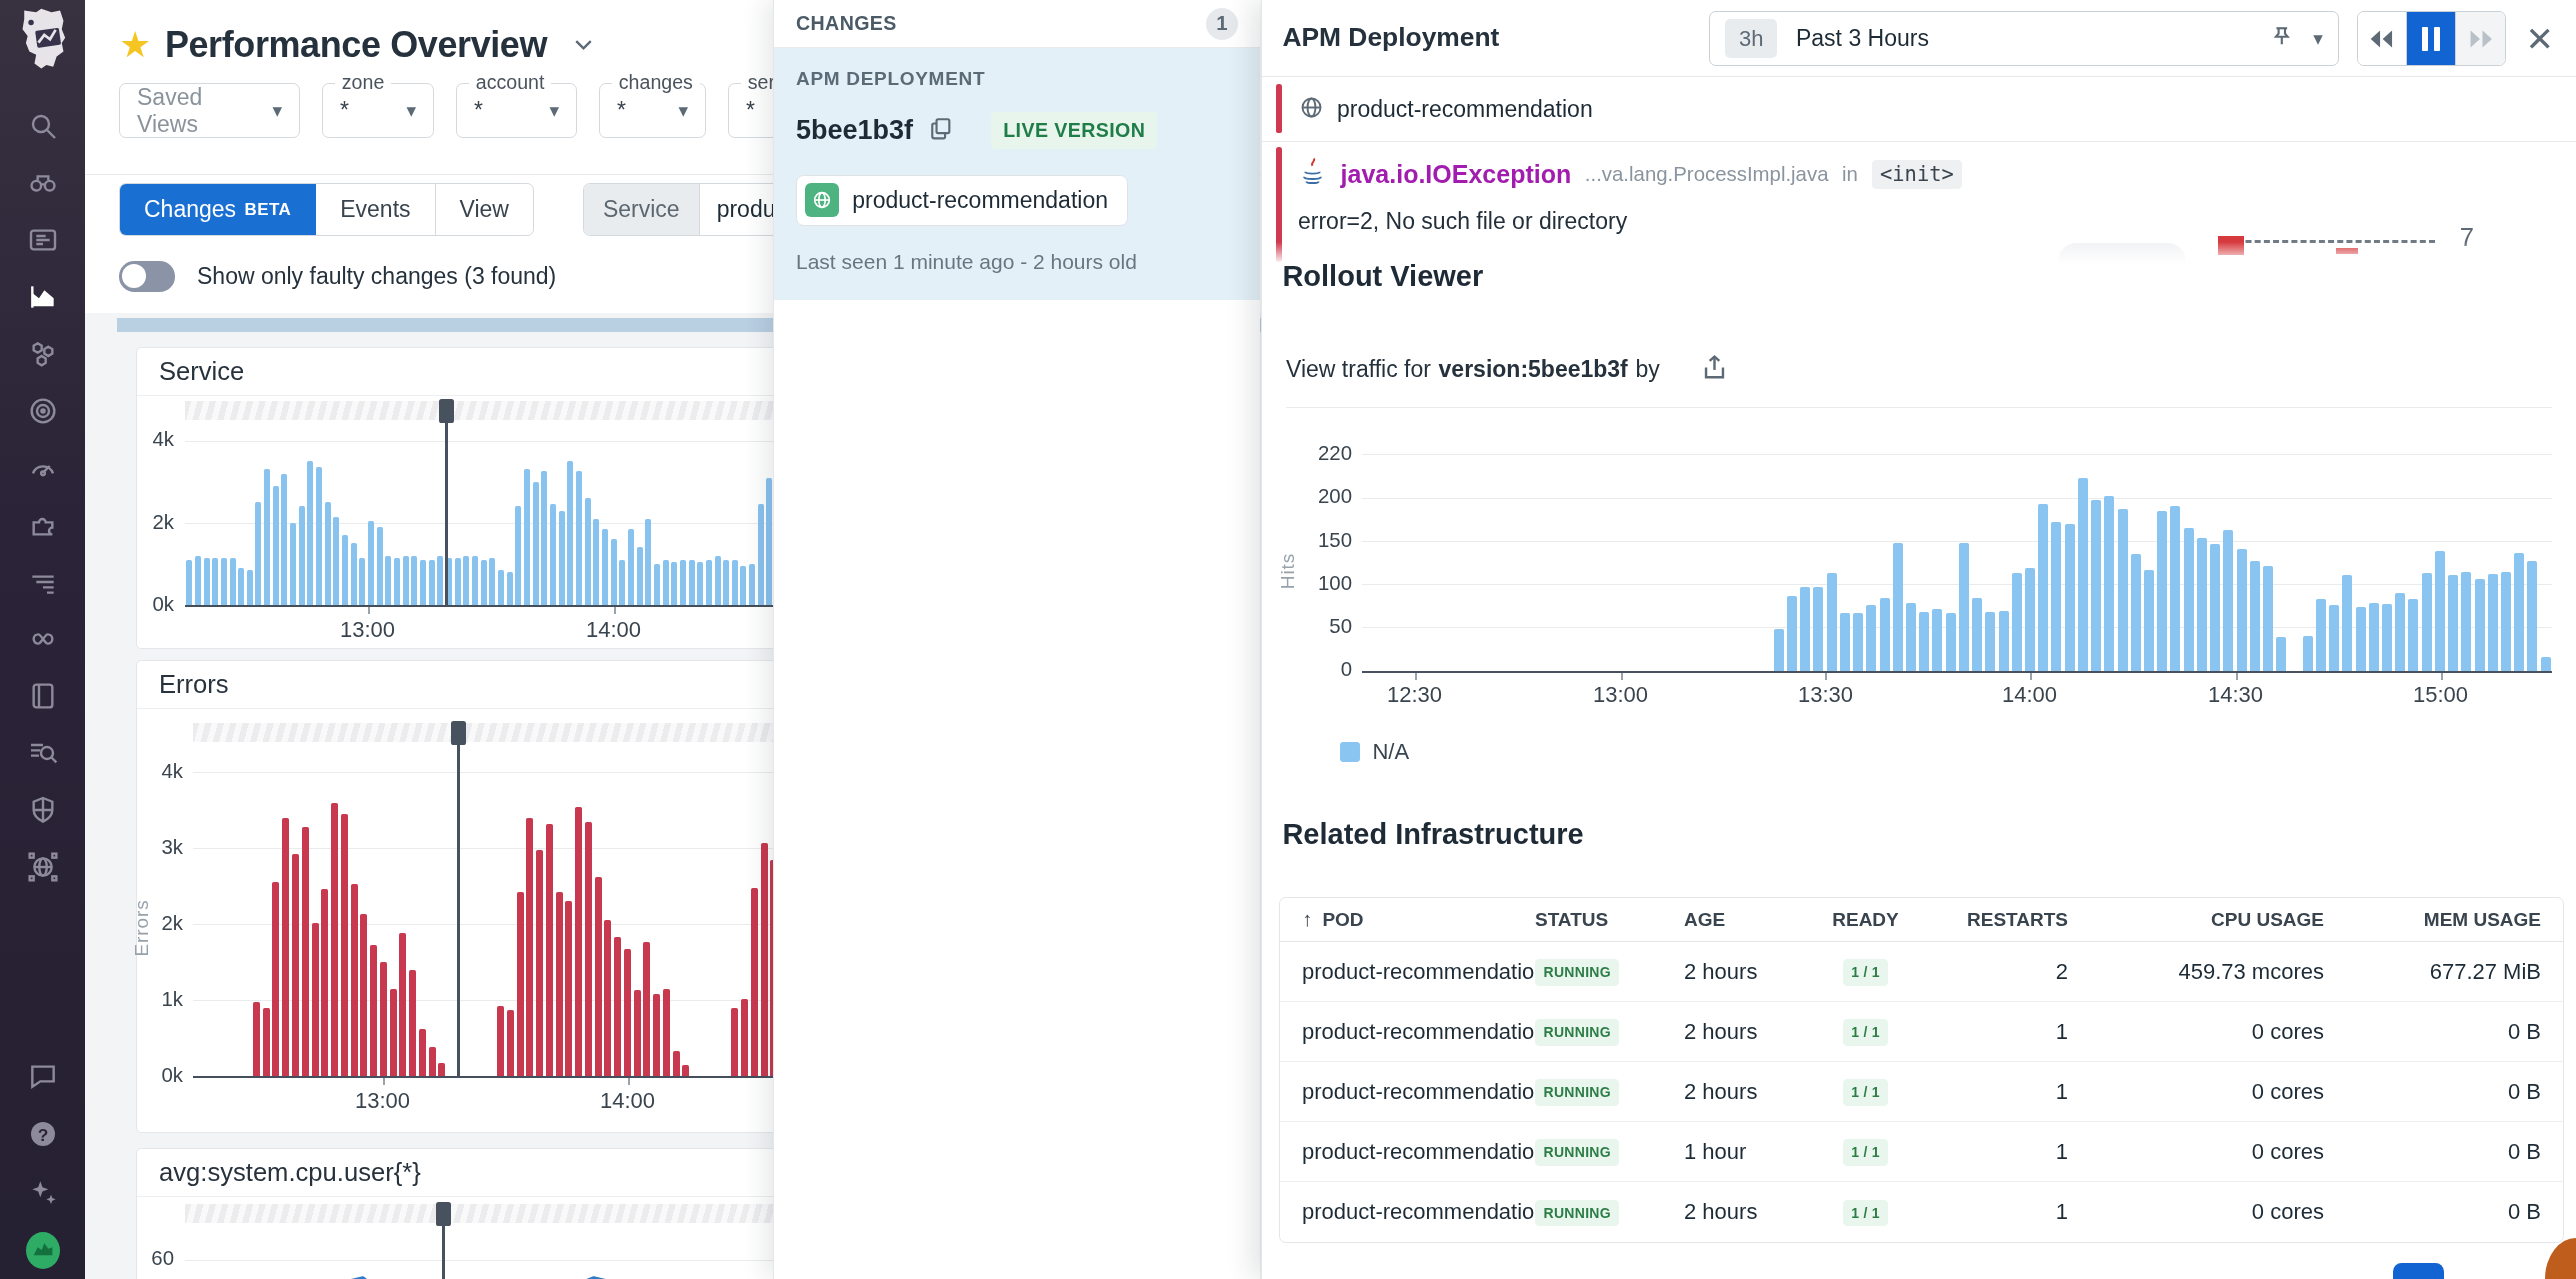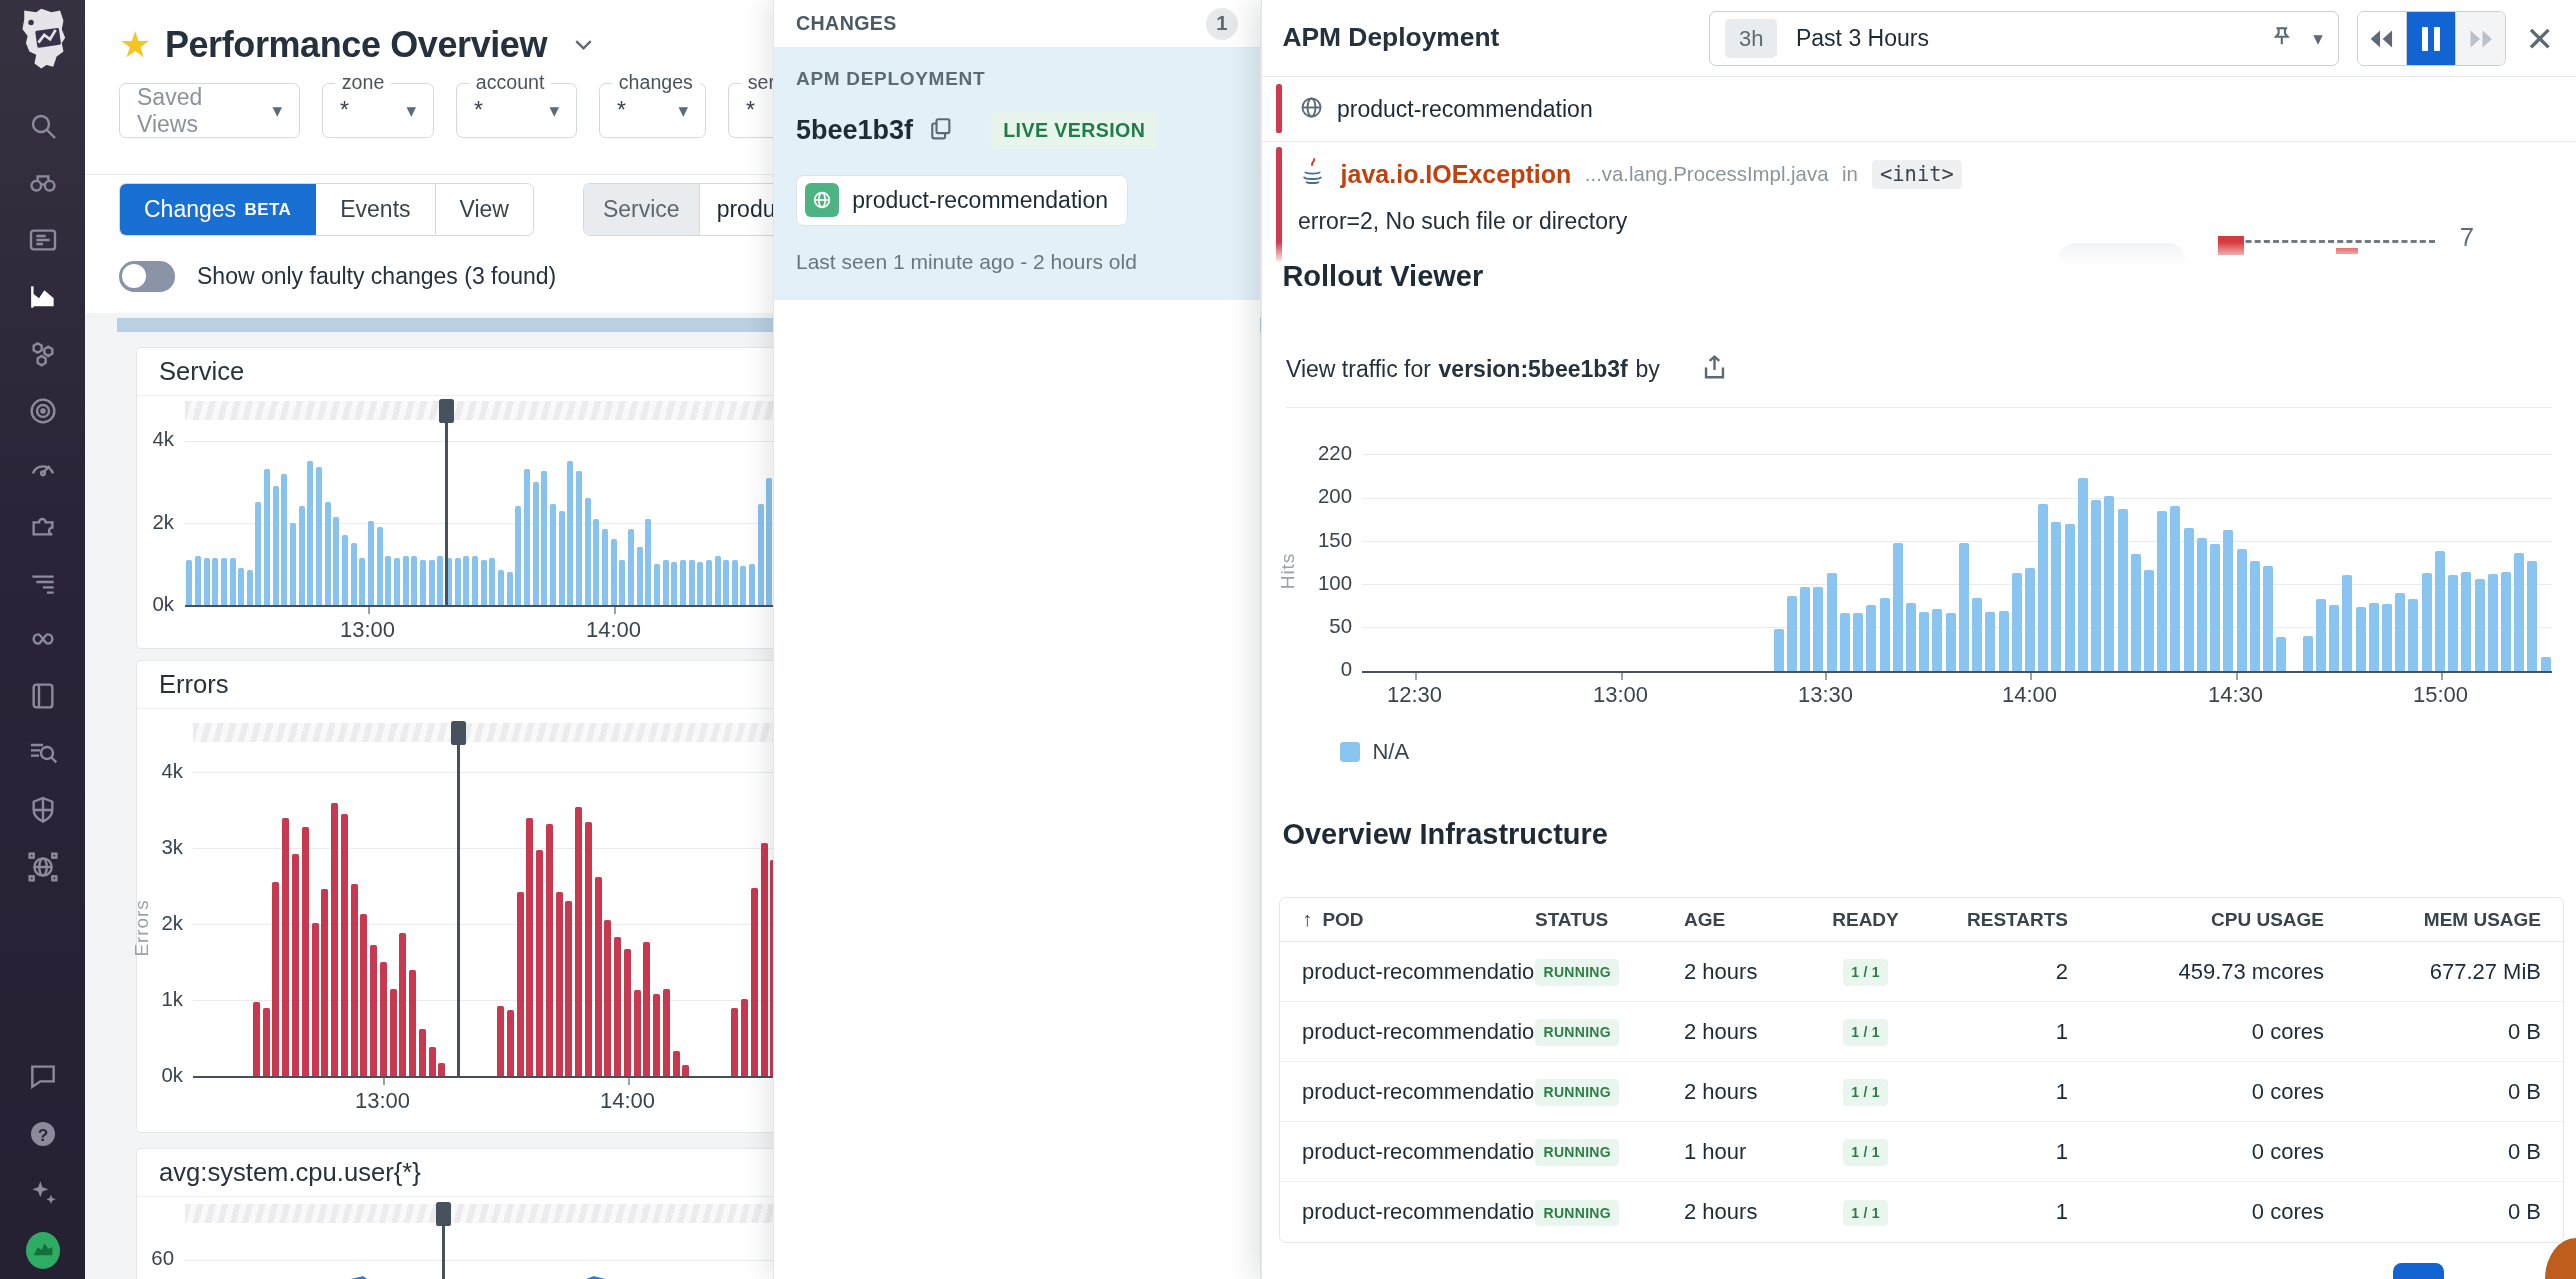--- a/index.html
+++ b/index.html
@@ -115,21 +115,21 @@
 
   .ap-rows { position:absolute; left:0; top:77px; width:100%; height:187px; overflow:hidden; }
   .ap-row { position:relative; border-bottom:0.9px solid #e8eaec; }
   .redbar { position:absolute; left:13.6px; top:6.8px; bottom:8.5px; width:6.8px; border-radius:2.6px; background:#cf3a4e; }
   .ap-row1 { height:65px; display:flex; align-items:center; padding-left:36px; gap:12px; }
   .globe-grey svg { width:27px; height:27px; stroke:#5d6a75; fill:none; stroke-width:1.7; }
   .ap-row1-text { font-size:23px; color:#1d2b36; }
   .ap-row2 { height:123px; border-bottom:none; padding-left:36px; padding-top:13.6px; }
   .err-line { display:flex; align-items:center; gap:13.6px; }
   .java-icon svg { width:29px; height:34px; }
-  .err-class { font-size:25px; font-weight:700; color:#c2410c; }
+  .err-class { font-size:25px; font-weight:700; color:#a21caf; }
   .err-loc { font-size:20.4px; color:#8a949e; }
   .err-in { font-size:20.4px; color:#8a949e; }
   .err-chip { font-family:"DejaVu Sans Mono", monospace; font-size:20.4px; color:#39444e; background:#eef0f2; border-radius:4.3px; padding:2.6px 8.5px; }
   .err-msg { margin-top:15.3px; font-size:23px; color:#232f3a; }
   .partial-pill { position:absolute; left:796px; bottom:-15.3px; width:128px; height:37px; border-radius:19px; background:#f1f2f4; }
   .spark { position:absolute; right:102px; bottom:5.1px; width:256px; height:34px; }
   .spark .dash { position:absolute; left:0; right:39px; top:13.6px; border-top:3.4px dashed #707a84; }
   .spark .blk { position:absolute; left:0; top:10.2px; width:25.6px; height:19px; background:#d63a3f; }
   .spark .mini { position:absolute; left:118px; top:22px; width:22px; height:6px; background:#d63a3f; }
   .spark .cnt { position:absolute; right:0; top:-3.4px; font-size:25.6px; color:#5d6a75; }
@@ -641,21 +641,21 @@
         <div class="xtick" style="left: 940px; top: 249px;"></div>
         <div class="xlab" style="left: 880px; top: 258px;">14:30</div>
         <div class="xtick" style="left: 1145px; top: 249px;"></div>
         <div class="xlab" style="left: 1085px; top: 258px;">15:00</div>
       </div>
     <div class="legend">
       <span class="sq" id="legend-sq" style="background: rgb(138, 196, 240);"></span>
       <span class="lt">N/A</span>
     </div>
 
-    <div class="sec-heading" id="infra-heading">Overview Infrastructure</div>
+    <div class="sec-heading" id="infra-heading">Related Infrastructure</div>
     <div class="infra-table" id="infra-table">
         <div class="tr head">
           <div class="c-pod">
             <span class="sort-arrow">↑</span>
             <span>POD</span>
           </div>
           <div class="c-status"><span>STATUS</span></div>
           <div class="c-age"><span>AGE</span></div>
           <div class="c-ready"><span>READY</span></div>
           <div class="c-restarts"><span>RESTARTS</span></div>

